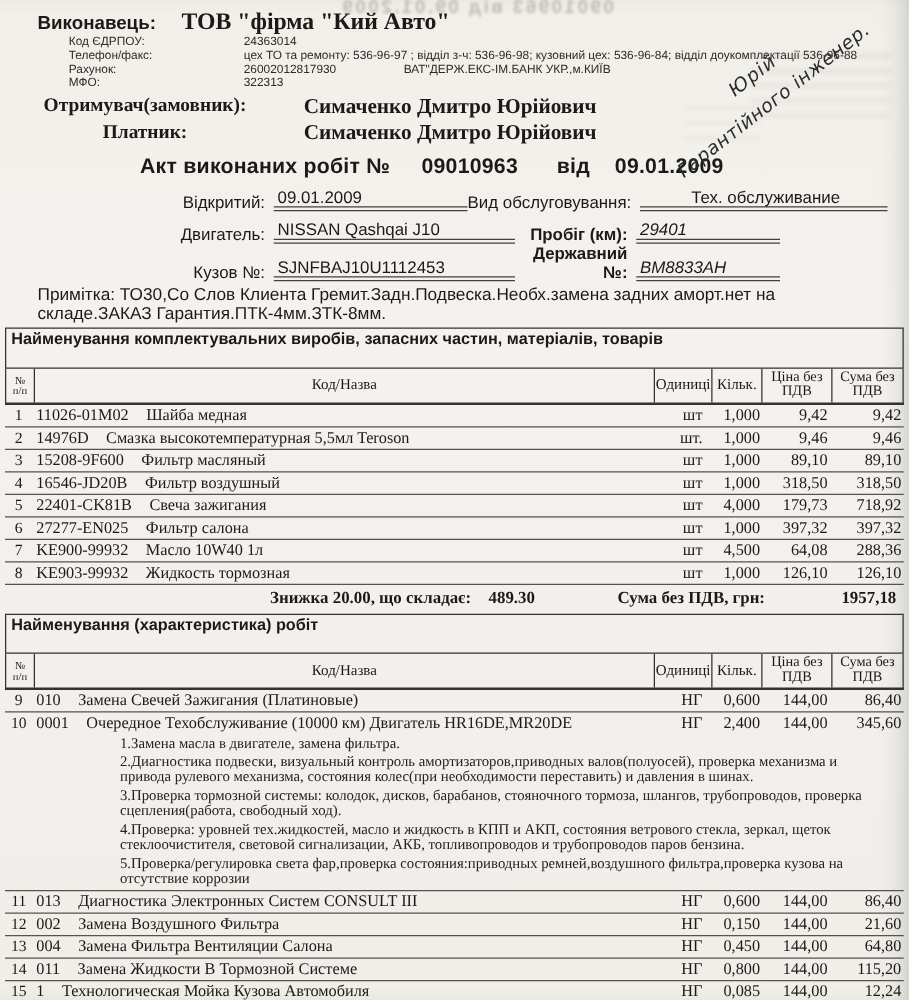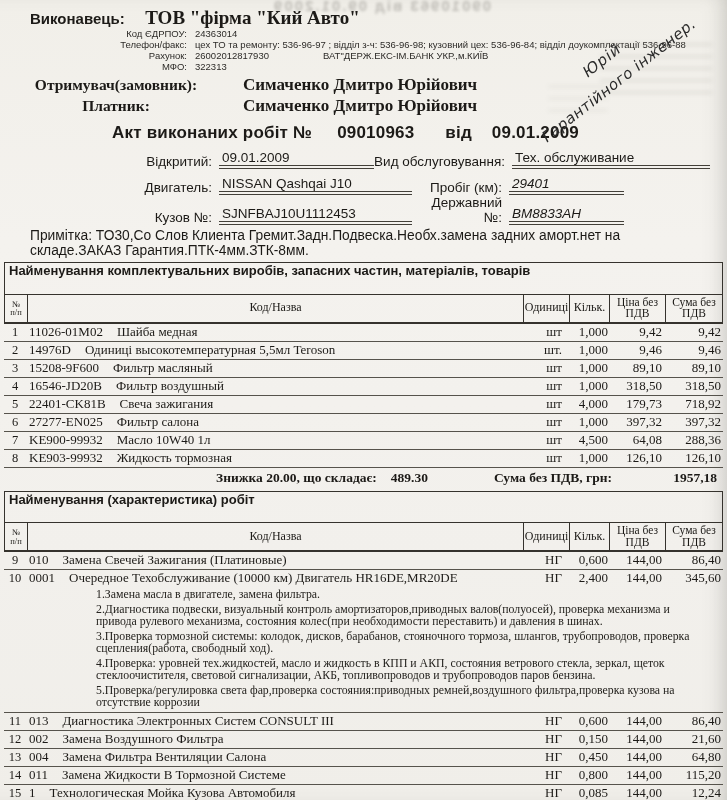--- a/index.html
+++ b/index.html
@@ -6,39 +6,39 @@
   .page{position:relative;width:727px;height:800px;overflow:hidden;
         background:linear-gradient(180deg,#f1efe9 0%,#f4f2ee 30%,#f2f0ec 70%,#f0eee9 100%);
         box-shadow:inset -14px 0 22px -14px rgba(90,88,82,.35);
         font-family:"Liberation Sans",sans-serif;color:#1c1a17;}
   
   .exec{padding:7px 0 0 30px;height:21px;white-space:nowrap;}
   .exec-label{font-weight:bold;font-size:15px;}
   .exec-name{font-family:"Liberation Serif",serif;font-weight:bold;font-size:19px;margin-left:16px;}
   .company{margin-left:55px;font-size:9.5px;color:#2d2b28;}
   .co-row{display:flex;line-height:11px;}
-  .co-label{width:132px;text-align:right;flex:0 0 132px;}
+  .co-label{width:132px;text-align:left;flex:0 0 132px;}
   .co-val{margin-left:8px;white-space:nowrap;}
   .co-bank{margin-left:54px;}
   .parties{margin-top:2px;font-family:"Liberation Serif",serif;font-weight:bold;}
   .p-row{display:flex;line-height:21px;}
   .p-label{width:232px;text-align:center;flex:0 0 232px;font-size:15.5px;}
   .p-name{margin-left:11px;font-size:17px;}
   .act{margin:7px 0 0 112px;font-weight:bold;font-size:17px;white-space:nowrap;letter-spacing:.2px;}
   .act .num{margin-left:20px;}
   .act .of{margin-left:26px;}
   .act .date{margin-left:15px;}
   
   .details{margin-top:7px;font-size:13.5px;}
   .d-row{display:flex;align-items:flex-end;line-height:15px;}
   .d-row.gap{margin-top:7px;}
   .dl-label{width:212px;flex:0 0 212px;text-align:right;}
   .uv{margin-left:7px;border-bottom:4px double #434039;padding:0 0 0 3px;white-space:nowrap;}
-  .w152{width:152px;} .w190{width:190px;} .w195{width:195px;} .w112{width:112px;font-style:italic;}
-  .dr-label{text-align:right;} .dr1{width:131px;} .dr2{width:90px;}
+  .w152{width:152px;} .w190{width:190px;} .w195{width:195px;text-align:center;} .w112{width:112px;font-style:italic;}
+  .dr-label{text-align:right;} .dr1{width:131px;} .dr2{width:90px;font-weight:bold;}
   .note{margin:4px 26px 0 30px;font-size:13.8px;line-height:14.5px;}
   
   .tbl{margin:0 4px;}
   .t-title{border:1.5px solid #35322d;font-weight:bold;font-size:13px;padding:1px 0 16px 4px;line-height:13.5px;}
   .t-head{display:grid;grid-template-columns:22px 1fr 46px 40px 56px 57px;
           border:1.5px solid #35322d;border-top:none;border-bottom-width:2px;
           font-family:"Liberation Serif",serif;}
   .h-c{border-left:1px solid #35322d;display:flex;flex-direction:column;justify-content:center;
        text-align:center;font-size:12px;line-height:11.5px;padding:2px 0;}
   .h-c:first-child{border-left:none;font-size:8.5px;line-height:8.5px;}
@@ -193,21 +193,21 @@
     <div class="row">
       <span class="c-num">1</span>
       <span class="c-name"><span class="code">11026-01M02</span><span class="nm">Шайба медная</span></span>
       <span class="c-unit">шт</span>
       <span class="c-qty">1,000</span>
       <span class="c-price">9,42</span>
       <span class="c-sum">9,42</span>
     </div>
     <div class="row">
       <span class="c-num">2</span>
-      <span class="c-name"><span class="code">14976D</span><span class="nm">Одиниці высокотемпературная 5,5мл Teroson</span></span>
+      <span class="c-name"><span class="code">14976D</span><span class="nm">Смазка высокотемпературная 5,5мл Teroson</span></span>
       <span class="c-unit">шт.</span>
       <span class="c-qty">1,000</span>
       <span class="c-price">9,46</span>
       <span class="c-sum">9,46</span>
     </div>
     <div class="row">
       <span class="c-num">3</span>
       <span class="c-name"><span class="code">15208-9F600</span><span class="nm">Фильтр масляный</span></span>
       <span class="c-unit">шт</span>
       <span class="c-qty">1,000</span>

